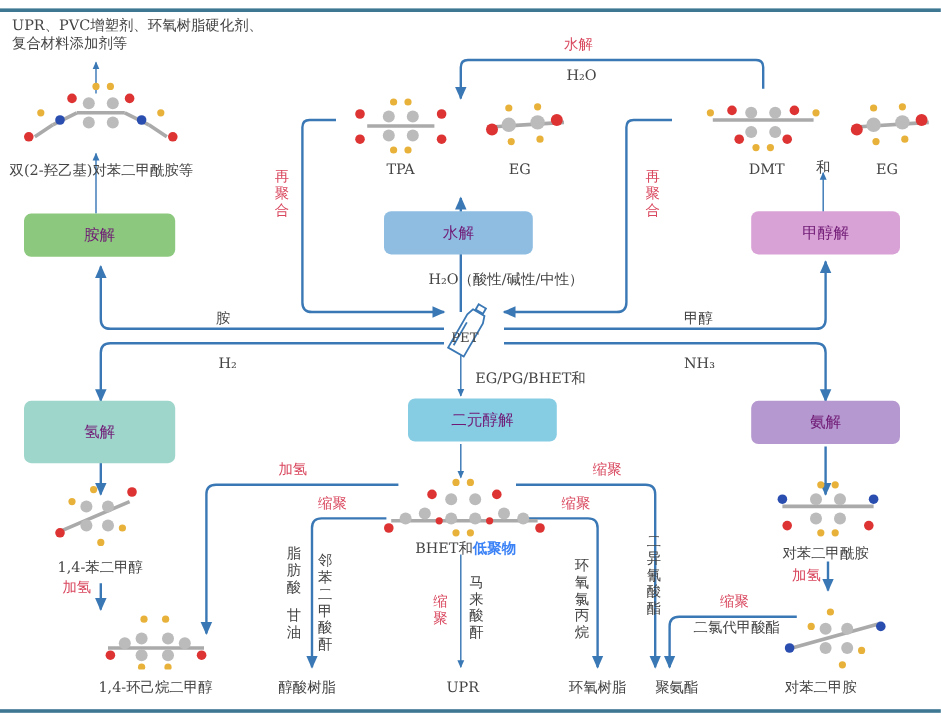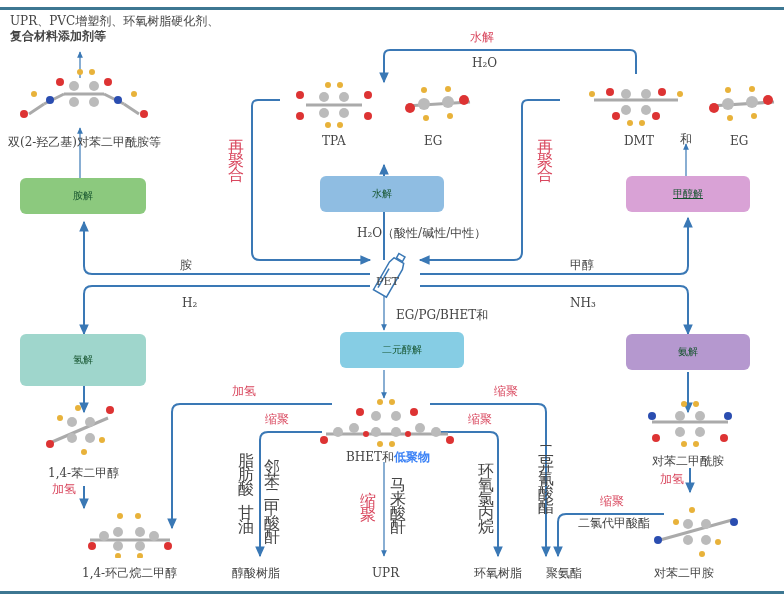--- a/index.html
+++ b/index.html
@@ -1,21 +1,21 @@
 <!DOCTYPE html>
 <html><head>
 <meta charset="utf-8">
 <style>
   html,body{margin:0;padding:0;background:#fff;}
   body{width:784px;height:602px;position:relative;overflow:hidden;font-family:"DejaVu Serif","Liberation Serif",serif;color:#444;}
   .rule{position:absolute;left:0;width:784px;height:3px;background:#3d7792;}
   .t{position:absolute;font-size:12px;color:#444;white-space:nowrap;line-height:14px;}
   .red{color:#d9475e;}
-  .vt{position:absolute;font-size:16px;line-height:14px;width:14px;text-align:center;white-space:normal;word-break:break-all;}
-  .box{position:absolute;border-radius:6px;display:flex;align-items:center;justify-content:center;font-size:10px;color:#14532d;}
+  .vt{position:absolute;font-size:12px;line-height:14px;width:14px;text-align:center;white-space:normal;word-break:break-all;}
+  .box{position:absolute;border-radius:6px;display:flex;align-items:center;justify-content:center;font-size:13px;color:#701a75;}
   svg.lines{position:absolute;left:0;top:0;}
   .mol{position:absolute;}
 </style>
 </head>
 <body>
 
 <div class="rule" style="top:7px;"></div>
 <div class="rule" style="top:591px;"></div>
 
 <svg class="lines" width="784" height="602">
@@ -59,21 +59,21 @@
     <path d="M384,462 L384,556" stroke-width="1.2" marker-end="url(#ah)"></path>
 
     <path d="M432,432 L490,432 Q498,432 498,440 L498,556" marker-end="url(#ah)"></path>
 
     <path d="M430,404 L538,404 Q546,404 546,412 L546,556" marker-end="url(#ah)"></path>
     <path d="M664,514 L566,514 Q558,514 558,522 L558,556" marker-end="url(#ah)"></path>
   </g>
 </svg>
 
 <div class="t" style="left:10px;top:14px;">UPR、PVC增塑剂、环氧树脂硬化剂、</div>
-<div class="t" style="left:10px;top:29px;font-weight:bold;">复合材料添加剂等</div>
+<div class="t" style="left:10px;top:29px;">复合材料添加剂等</div>
 
 <svg class="mol" style="left:14px;top:64px;" width="140" height="62" viewBox="0 0 140 62">
   <g stroke="#aaa" stroke-width="3">
       <line x1="50" y1="30" x2="90" y2="30"></line>
       <line x1="50" y1="30" x2="30" y2="40"></line>
       <line x1="90" y1="30" x2="110" y2="40"></line>
       <line x1="30" y1="40" x2="15" y2="50"></line>
       <line x1="110" y1="40" x2="125" y2="50"></line>
     </g>
   <circle cx="60" cy="22" r="5" fill="#bbb"></circle>
@@ -161,21 +161,21 @@
 
 <div class="vt red" style="left:228px;top:140px;">再聚合</div>
 <div class="vt red" style="left:537px;top:140px;">再聚合</div>
 
 <div class="box" style="left:20px;top:178px;width:126px;height:36px;background:#8cc97e;">
     <span>胺解</span>
   </div>
 <div class="box" style="left:320px;top:176px;width:124px;height:36px;background:#8fbde2;">
     <span>水解</span>
   </div>
-<div class="box" style="left:626px;top:176px;width:124px;height:36px;background:#d9a2d6;text-decoration:underline;">
+<div class="box" style="left:626px;top:176px;width:124px;height:36px;background:#d9a2d6;">
     <span>甲醇解</span>
   </div>
 <div class="box" style="left:20px;top:334px;width:126px;height:52px;background:#9fd6cc;">
     <span>氢解</span>
   </div>
 <div class="box" style="left:320px;top:332px;width:124px;height:36px;background:#86cde4;margin-left:20px;">
     <span>二元醇解</span>
   </div>
 <div class="box" style="left:626px;top:334px;width:124px;height:36px;background:#b598cf;">
     <span>氨解</span>

